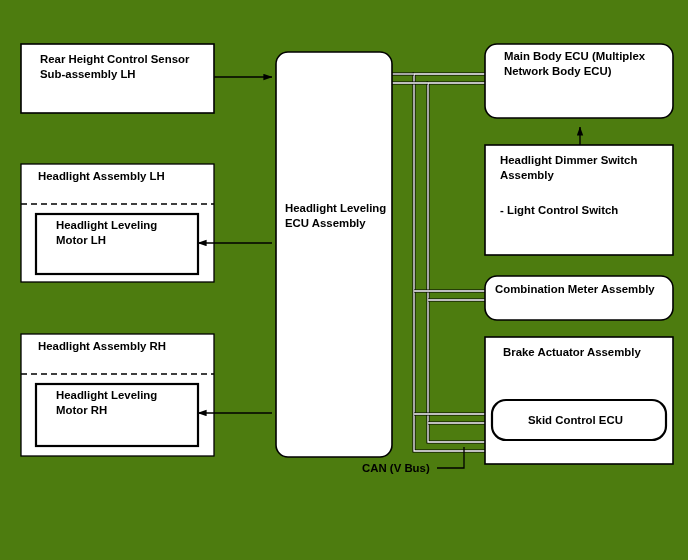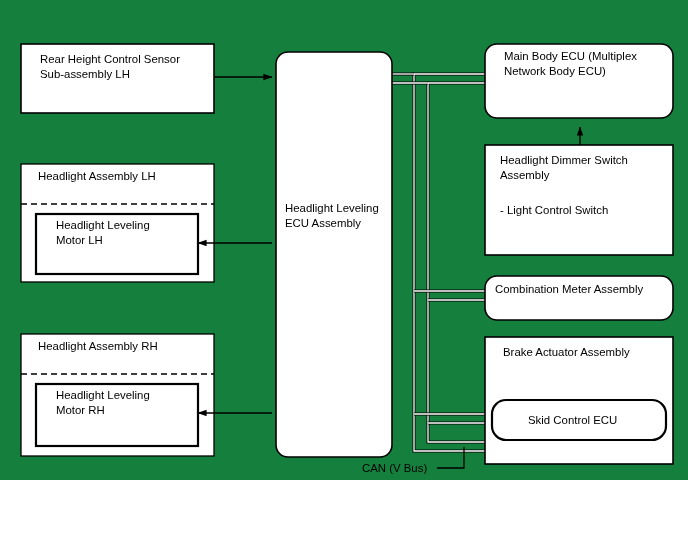--- a/index.html
+++ b/index.html
@@ -8,23 +8,24 @@
     padding: 0;
     background: #ffffff;
   }
   body {
     font-family: "Liberation Sans", sans-serif;
     color: #000000;
   }
   #diagram-root {
     position: relative;
     width: 688px;
-    height: 480px;
-    background: #15803d;
+    height: 560px;
+    background: #4d7c0f;
     overflow: hidden;
+    font-weight: bold;
   }
   svg.diagram-canvas {
     display: block;
     width: 688px;
     height: 560px;
   }
   .box-fill {
     fill: #ffffff;
     stroke: #000000;
     stroke-width: 1.6;

